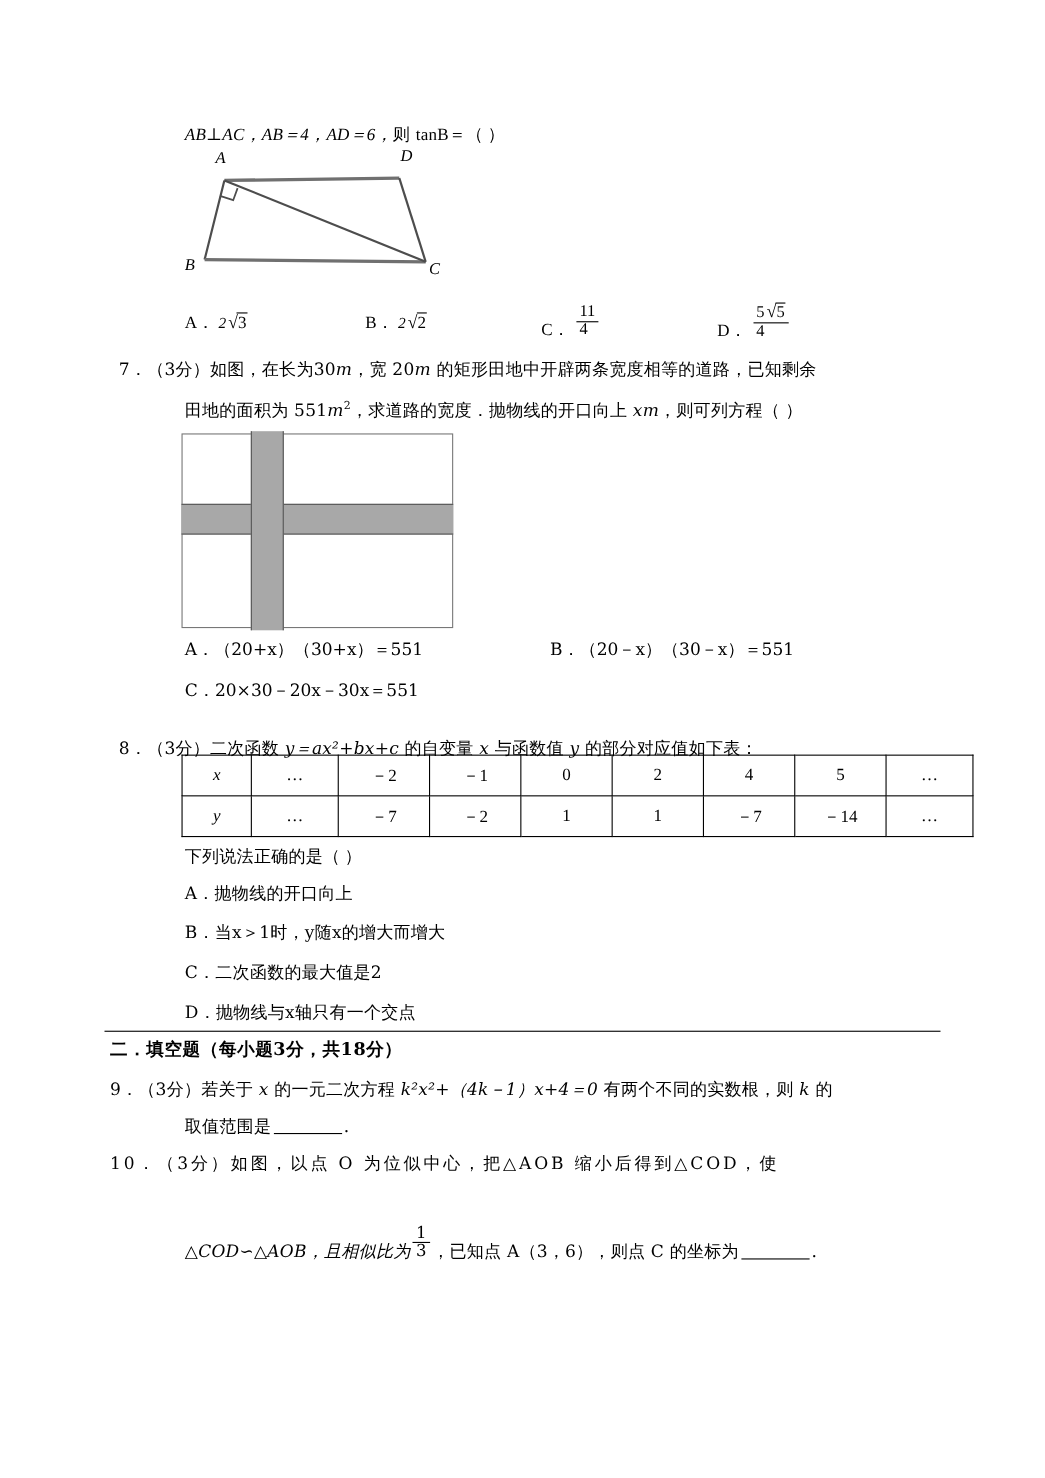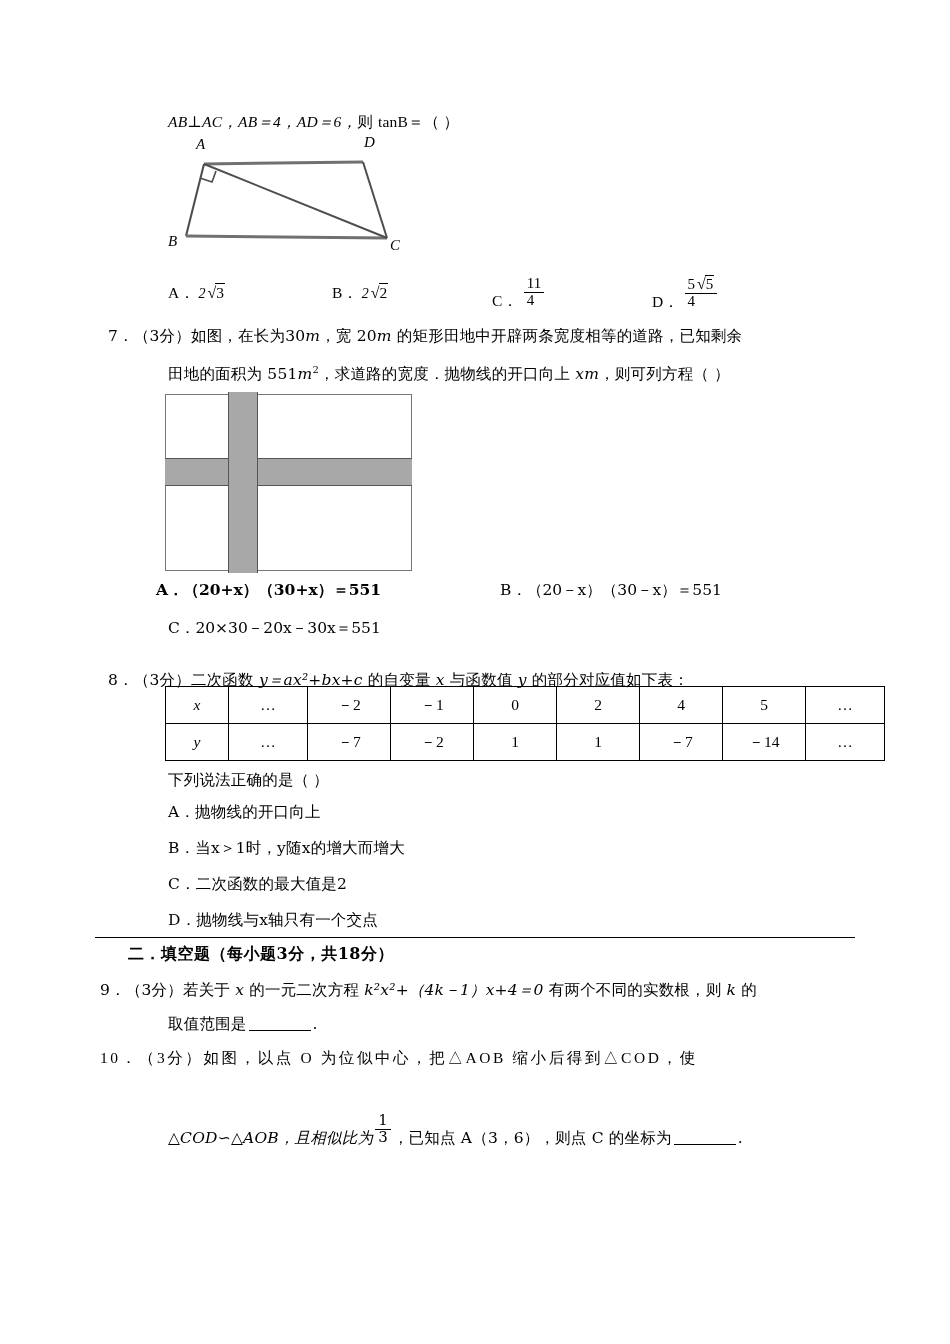--- a/index.html
+++ b/index.html
@@ -101,21 +101,21 @@
     font-size: 16px;
     font-family: "DejaVu Serif", "Liberation Serif", serif;
     letter-spacing: 0.5px;
   }
   .rule {
     position: absolute;
     left: 95px;
     width: 760px;
     border-top: 1.2px solid #000;
   }
-  .justify-wide { letter-spacing: 2.6px; font-family: Liberation Serif, serif; }
+  .justify-wide { letter-spacing: 2.6px; }
 </style>
 </head>
 <body>
 
 <div class="page">
 
   <div class="ln" style="left:168px; top:112px;">
     <span class="it">AB⊥AC，</span><span class="it">AB＝4，</span><span class="it">AD＝6，</span><span class="cn">则 </span><span>tanB＝（      ）</span>
   </div>
 
@@ -172,21 +172,21 @@
 
   <div class="fig-field">
 
     <div style="position:absolute; left:5px; top:9px; width:247px; height:177px; border:1.6px solid #777; box-sizing:border-box; background:#fff;"></div>
 
     <div style="position:absolute; left:5px; top:73px; width:247px; height:28px; background:#a8a8a8; border-top:1.4px solid #555; border-bottom:1.4px solid #555; box-sizing:border-box;"></div>
 
     <div style="position:absolute; left:68px; top:7px; width:30px; height:181px; background:#a8a8a8; border-left:1.6px solid #555; border-right:1.6px solid #555; box-sizing:border-box;"></div>
   </div>
 
-  <div class="opt cn" style="left:156px; top:580px;font-weight:bold;">
+  <div class="opt cn" style="left:168px; top:580px;">
     <span>A．</span><span>（20+x）（30+x）＝551</span>
   </div>
   <div class="opt cn" style="left:500px; top:580px;">
     <span>B．</span><span>（20－x）（30－x）＝551</span>
   </div>
   <div class="opt cn" style="left:168px; top:618px;">
     <span>C．</span><span>20×30－20x－30x＝551</span>
   </div>
 
   <div class="ln cn" style="left:108px; top:655px;margin-top:15px;">
@@ -228,21 +228,21 @@
     <span>B．</span><span>当x＞1时，y随x的增大而增大</span>
   </div>
   <div class="ln cn" style="left:168px; top:874px;">
     <span>C．</span><span>二次函数的最大值是2</span>
   </div>
   <div class="ln cn" style="left:168px; top:910px;">
     <span>D．</span><span>抛物线与x轴只有一个交点</span>
   </div>
 
   <div class="rule" style="top:937px;"></div>
-  <div class="sec-head" style="left:100px; top:944px;margin-left:28px;">二．填空题（每小题3分，共18分）</div>
+  <div class="sec-head" style="left:100px; top:944px;">二．填空题（每小题3分，共18分）</div>
 
   <div class="ln cn" style="left:100px; top:980px;">
     <span>9．</span><span>（3分）</span><span>若关于 </span><span class="it">x</span><span> 的一元二次方程 </span><span class="it">k²x²+（4k－1）x+4＝0</span><span> 有两个不同的实数根，则 </span><span class="it">k</span><span> 的</span>
   </div>
   <div class="ln cn" style="left:168px; top:1014px;">
     <span>取值范围是</span><span class="blank"></span><span>.</span>
   </div>
 
   <div class="ln cn justify-wide" style="left:100px; top:1048px;">
     <span>10．</span><span>（3分）</span><span>如图，以点 O 为位似中心，把△AOB 缩小后得到△COD，使</span>

